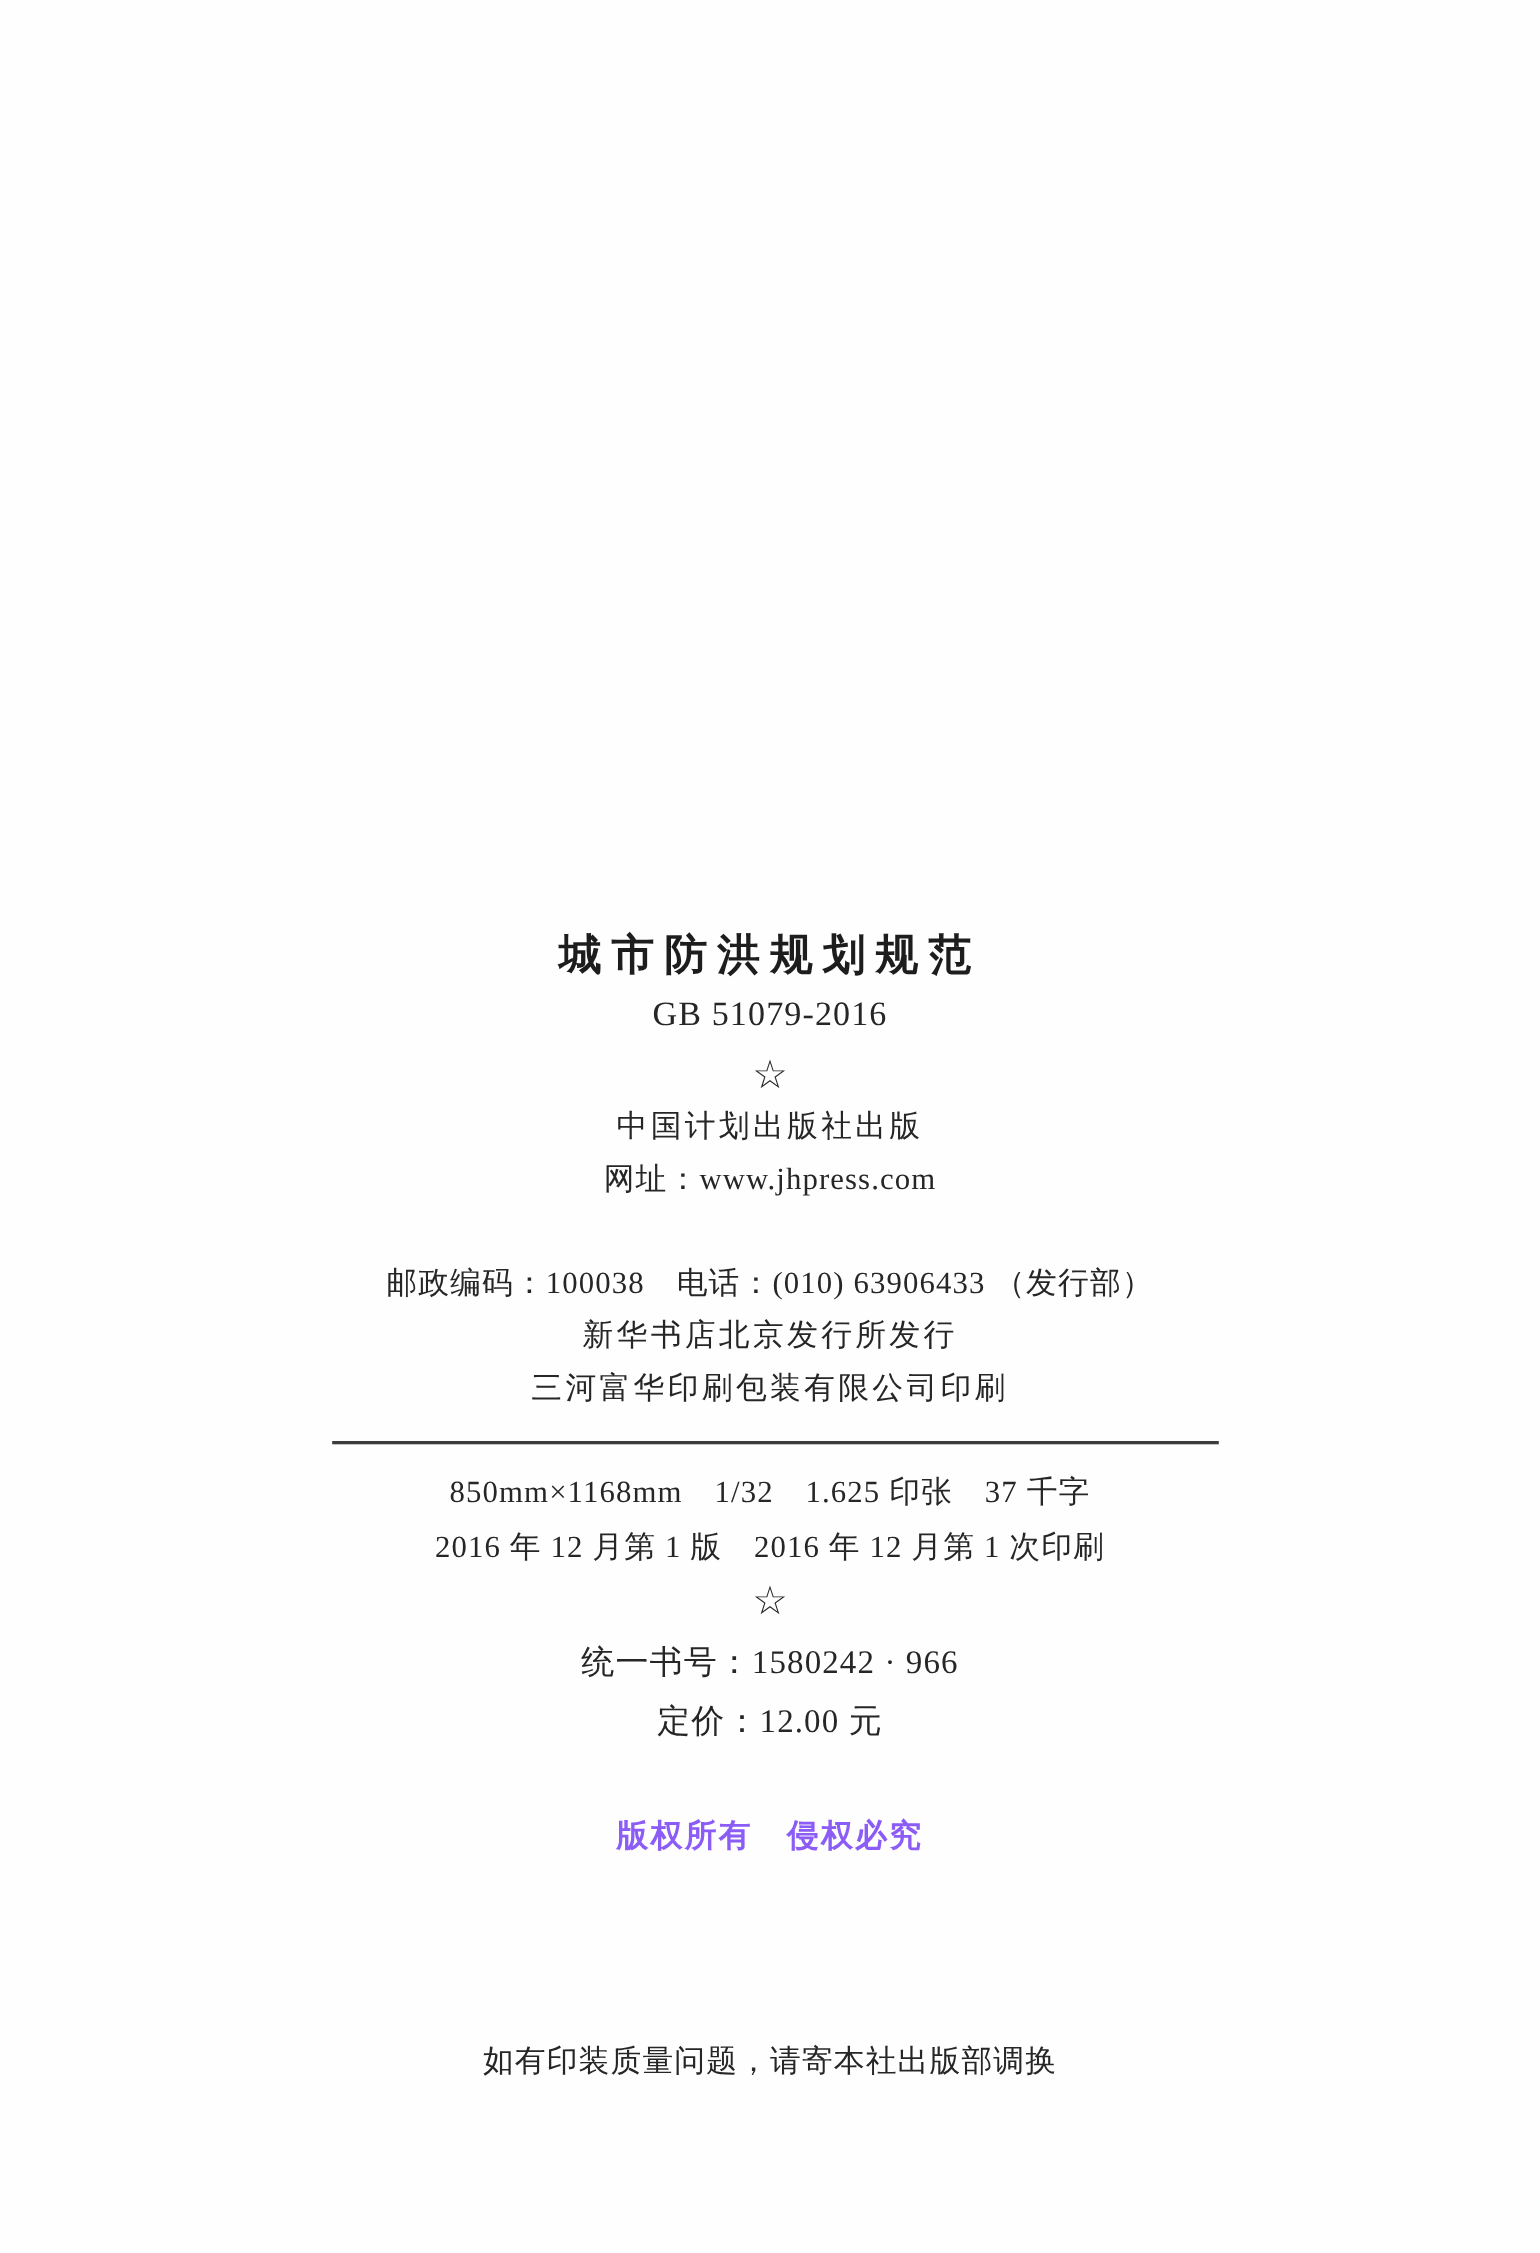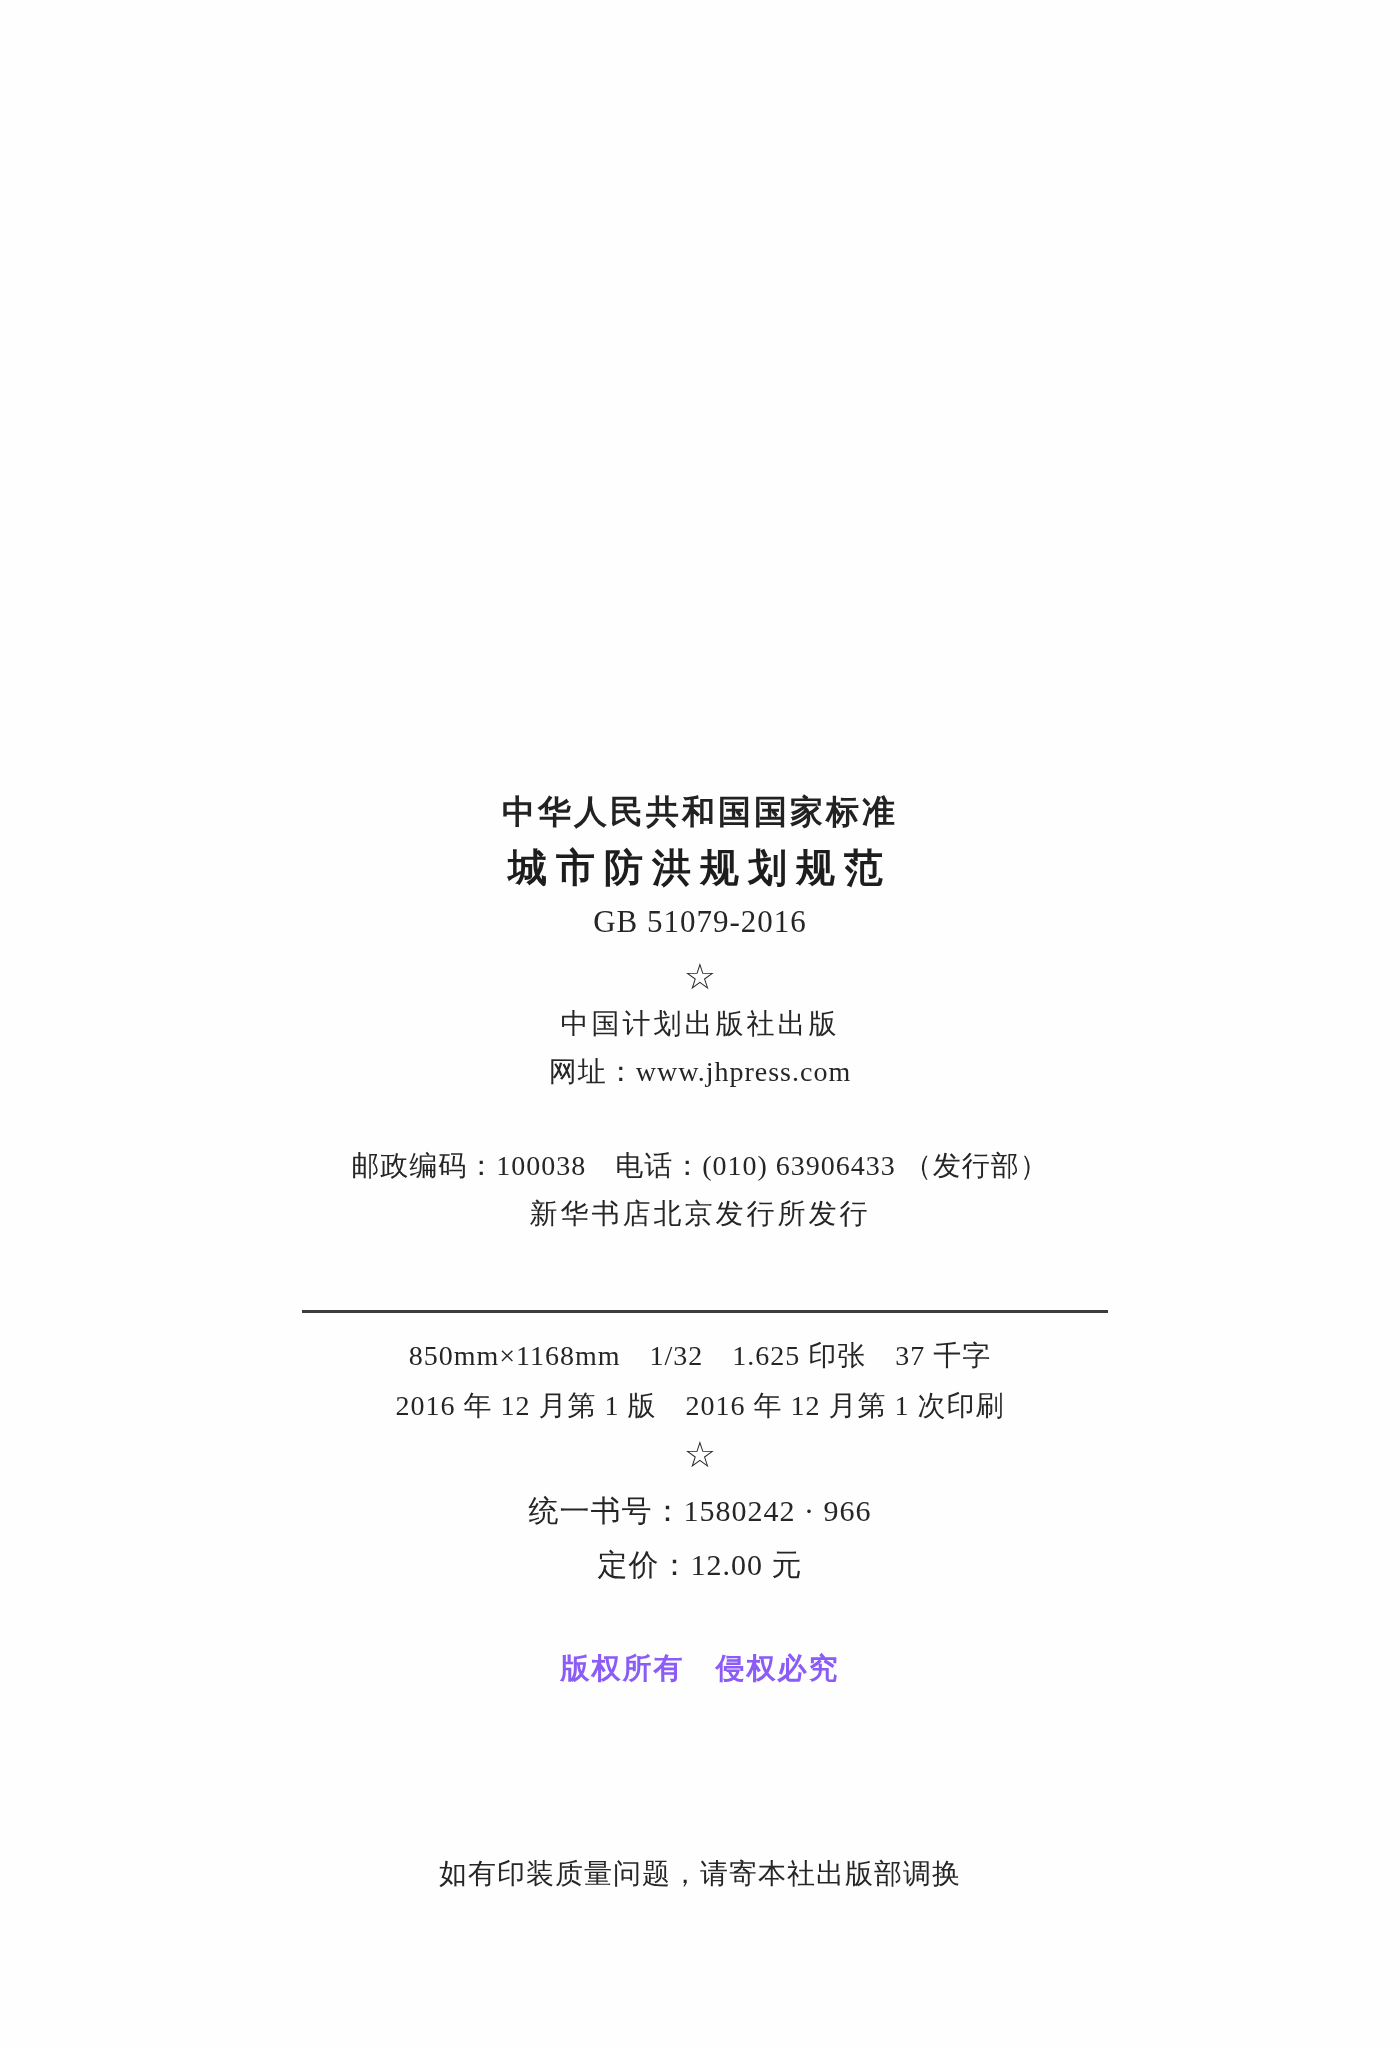--- a/index.html
+++ b/index.html
@@ -74,37 +74,37 @@
     width: 806px;
     height: 3px;
     background: #3c3c3c;
   }
 </style>
 </head>
 <body>
 
 <div class="page">
 
-  <div class="line song standard-label" style="top:812px">中华人民共和国国家标准</div>
 
   <div class="line hei doc-title" style="top:868px">城市防洪规划规范</div>
 
   <div class="line song gb-code" style="top:922px">GB 51079-2016</div>
 
   <div class="line song star" style="top:977px">☆</div>
 
   <div class="line song body28 spaced" style="top:1024px">中国计划出版社出版</div>
 
   <div class="line song body28" style="top:1072px">网址：www.jhpress.com</div>
 
 
   <div class="line song body28" style="top:1166px">邮政编码：100038　电话：(010) 63906433 （发行部）</div>
 
   <div class="line song body28 spaced" style="top:1214px">新华书店北京发行所发行</div>
 
+  <div class="line song body28 spaced" style="top:1262px">三河富华印刷包装有限公司印刷</div>
 
   <div class="rule"></div>
 
   <div class="line song body28" style="top:1356px">850mm×1168mm　1/32　1.625 印张　37 千字</div>
 
   <div class="line song body28" style="top:1406px">2016 年 12 月第 1 版　2016 年 12 月第 1 次印刷</div>
 
   <div class="line song star" style="top:1455px">☆</div>
 
   <div class="line song body30" style="top:1511px">统一书号：1580242 · 966</div>

